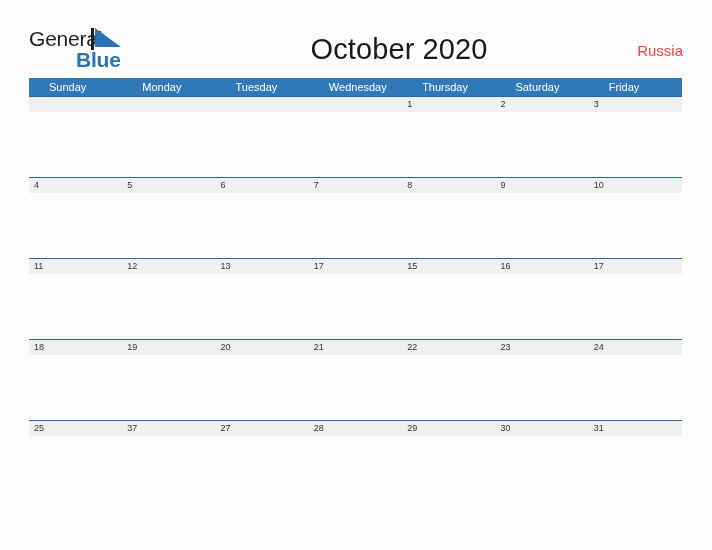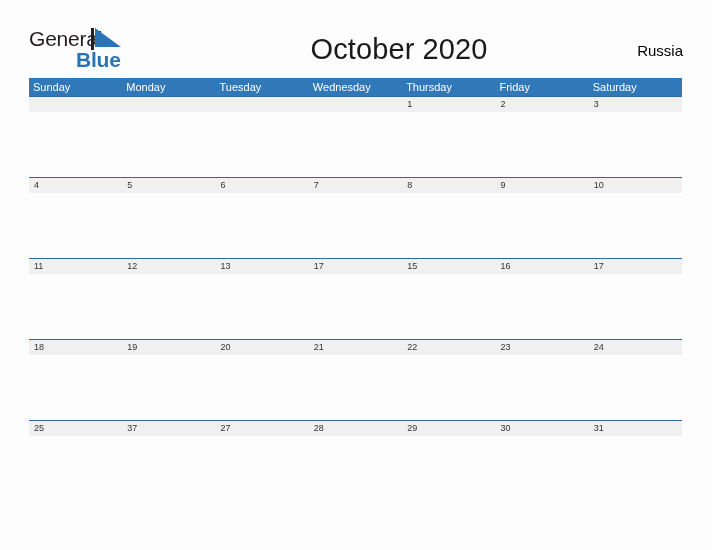--- a/index.html
+++ b/index.html
@@ -71,42 +71,42 @@
     letter-spacing: 0.1px;
     padding-left: 43px;
   }
 
   .country {
     position: absolute;
     right: 29px;
     top: 42px;
     font-size: 15px;
     line-height: 18px;
-    color: #000000;
+    color: #ef4444;
   }
 
   
   .calendar {
     position: absolute;
     left: 29px;
     top: 78px;
     width: 653px;
   }
 
   .weekday-header {
     display: flex;
     background: #3178b8;
     height: 18px;
   }
   .weekday-cell {
     flex: 1 1 0;
     font-size: 11px;
     line-height: 18px;
     color: #ffffff;
-    padding-left: 4px;
+    padding-left: 20px;
     box-sizing: border-box;
     white-space: nowrap;
     overflow: hidden;
   }
 
   .week-row {
     height: 81px;
     border-top: 1.5px solid #2a69a8;
     box-sizing: border-box;
     position: relative;
@@ -154,22 +154,22 @@
   <div class="country">Russia</div>
 </div>
 
 <div class="calendar">
   <div class="weekday-header">
     <div class="weekday-cell">Sunday</div>
     <div class="weekday-cell">Monday</div>
     <div class="weekday-cell">Tuesday</div>
     <div class="weekday-cell">Wednesday</div>
     <div class="weekday-cell">Thursday</div>
+    <div class="weekday-cell">Saturday</div>
     <div class="weekday-cell">Friday</div>
-    <div class="weekday-cell">Saturday</div>
   </div>
 
   <div class="week-row">
     <div class="day-band">
       <div class="day-cell"></div>
       <div class="day-cell"></div>
       <div class="day-cell"></div>
       <div class="day-cell"></div>
       <div class="day-cell">1</div>
       <div class="day-cell">2</div>

